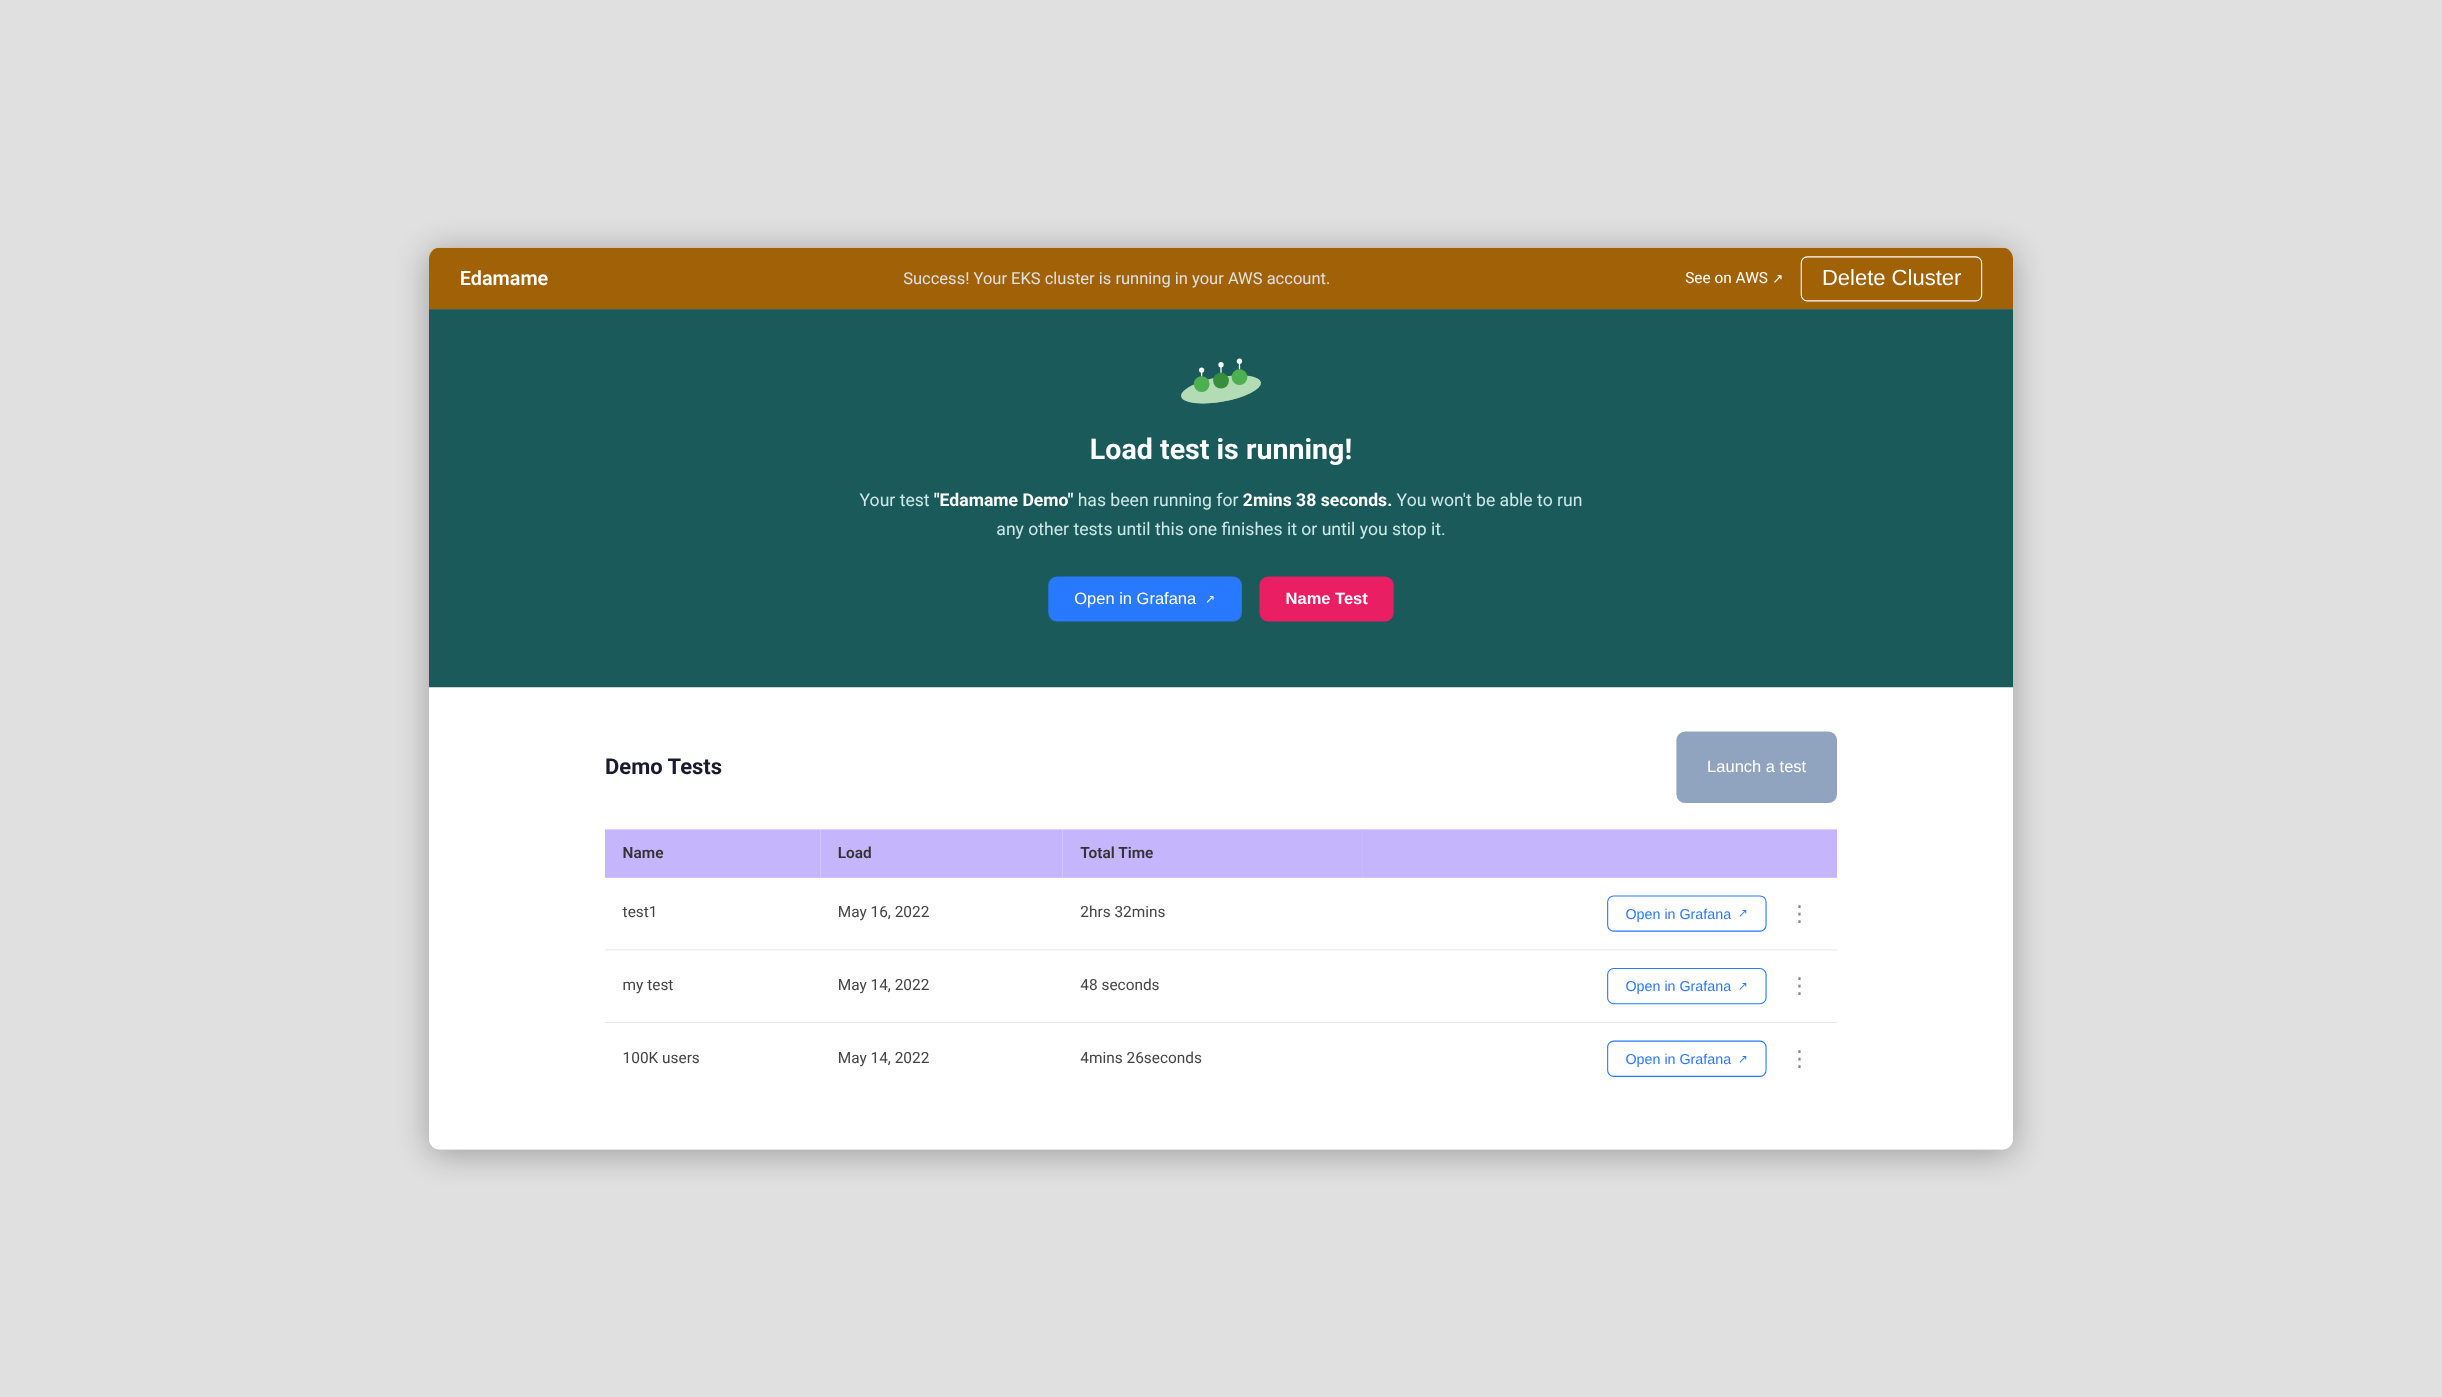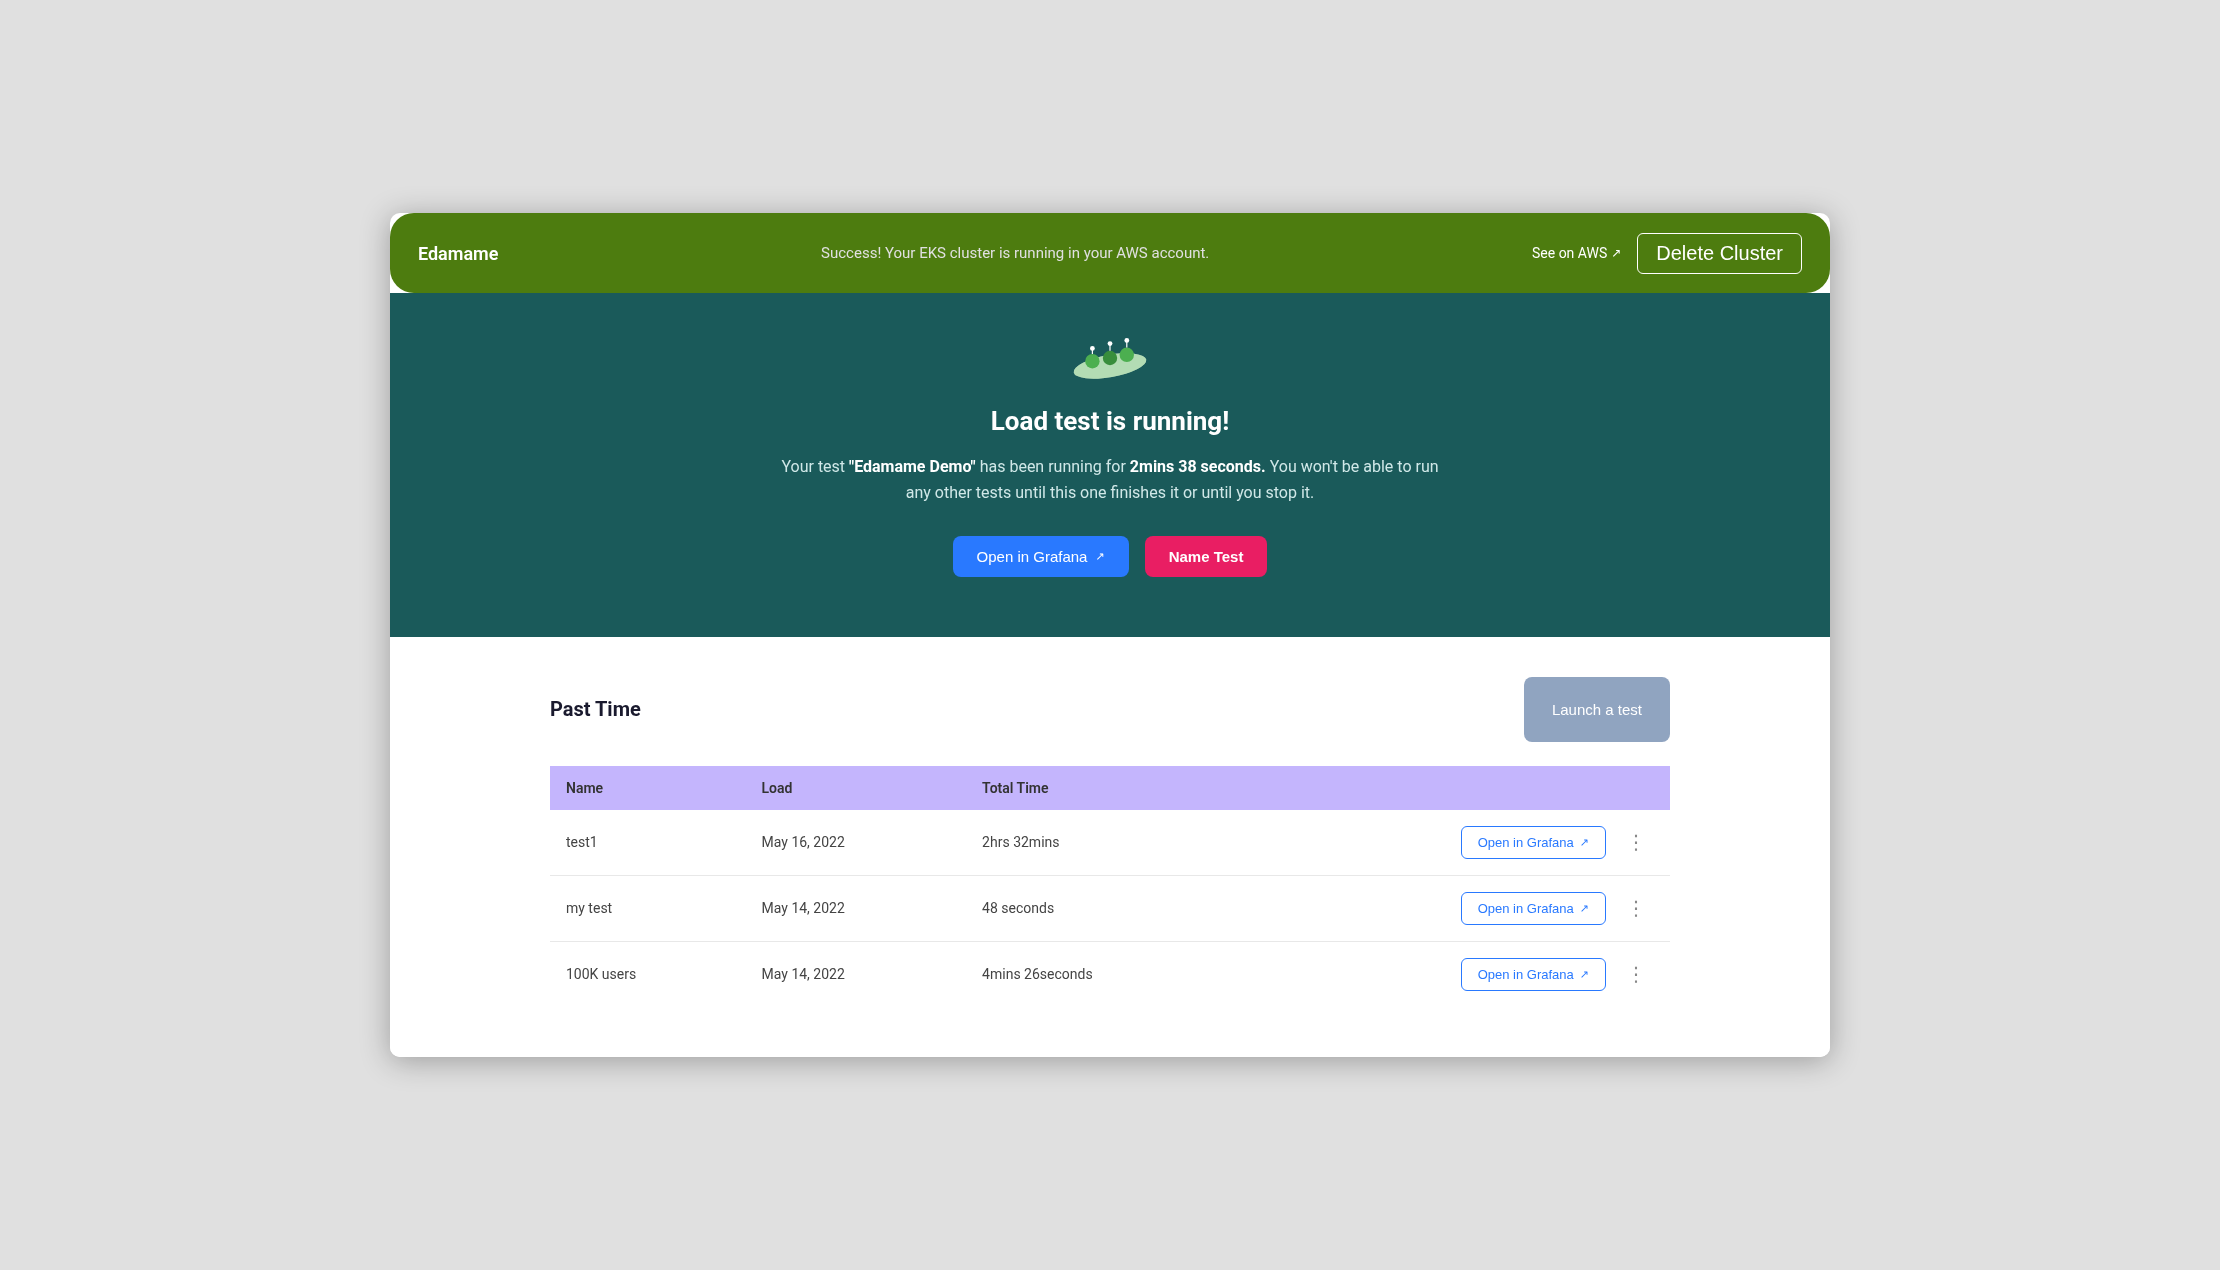--- a/index.html
+++ b/index.html
@@ -15,28 +15,27 @@
     .window {
       width: 1440px;
       max-width: 100%;
       background: #fff;
       border-radius: 10px;
       overflow: hidden;
       box-shadow: 0 4px 30px rgba(0,0,0,0.3);
     }
     
     .navbar {
-      background: #4d7c0f;
+      background: #a16207;
       color: #fff;
       display: flex;
       align-items: center;
       justify-content: space-between;
       padding: 0 28px;
-      height: 80px;
-      border-radius: 24px;
+      height: 56px;
     }
     .navbar-brand {
       font-size: 18px;
       font-weight: 600;
       color: #fff;
     }
     .navbar-center {
       font-size: 15px;
       color: #e0e0e0;
     }
@@ -255,21 +254,21 @@
       <button class="btn-grafana">
         <span>Open in Grafana</span>
         <span class="ext-link-icon">↗</span>
       </button>
       <button class="btn-stop">Name Test</button>
     </div>
   </section>
 
   <div class="content">
     <div class="section-header">
-      <h2 class="section-title">Past Time</h2>
+      <h2 class="section-title">Demo Tests</h2>
       <button class="launch-test-btn">Launch a test</button>
     </div>
 
     <table class="test-table">
       <thead>
         <tr>
           <th>Name</th>
           <th>Load</th>
           <th>Total Time</th>
           <th></th>

